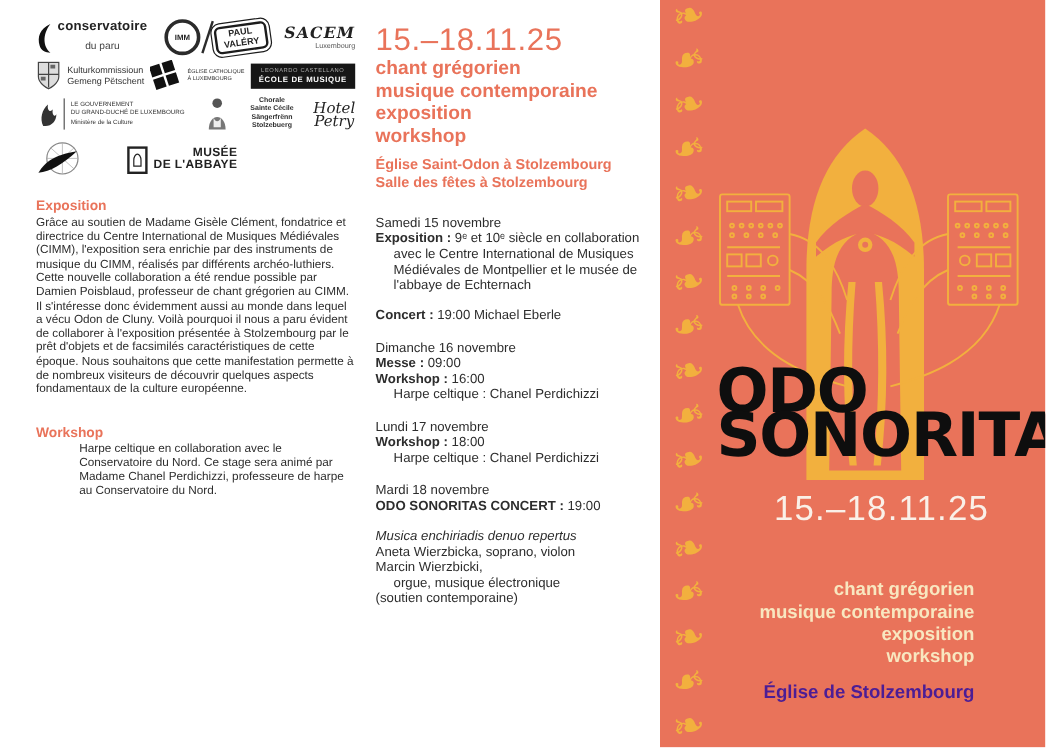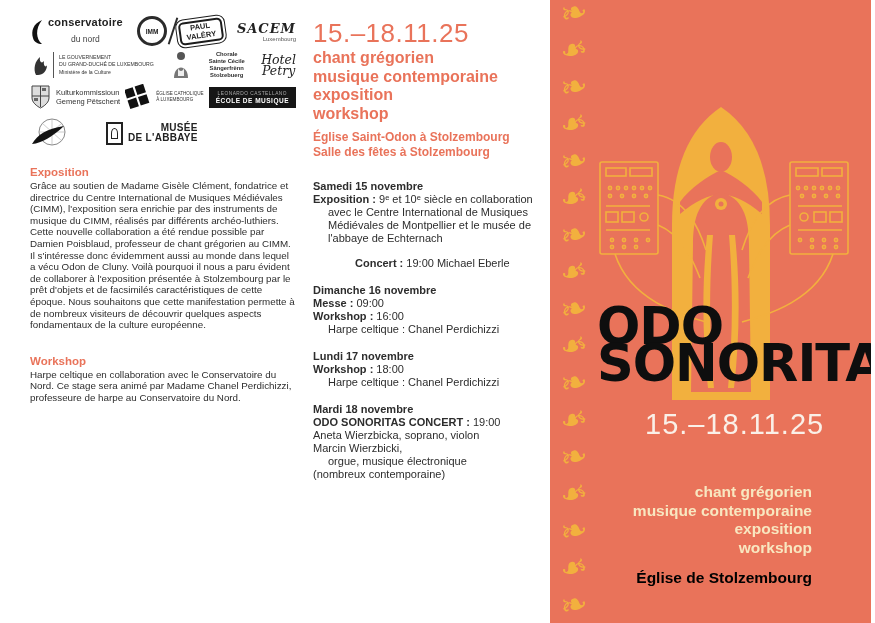--- a/index.html
+++ b/index.html
@@ -38,84 +38,118 @@
   .musee{margin-left:36px;}
   .frame{width:13px;height:19px;border:2px solid #222;display:flex;align-items:center;justify-content:center;}
   .frame i{display:block;width:5px;height:9px;border:1px solid #222;border-radius:50% 50% 0 0;}
   .musee-txt{font-size:10px;line-height:10px;font-weight:bold;letter-spacing:.3px;text-align:right;}
 
   .sec-expo{margin-top:14px;}
   .sec-h{color:#E9735A;font-weight:bold;font-size:11.5px;margin:0 0 2px;}
   .sec-sub{color:#E9735A;font-weight:bold;font-size:9.6px;line-height:11.5px;margin-bottom:10px;}
   .bodytxt p{margin:0;font-size:9.8px;line-height:11.6px;}
   .sec-work{margin-top:24px;}
-  .sec-work .bodytxt{font-size:9.8px;line-height:11.6px;}
+  .sec-work .bodytxt{font-size:9.8px;line-height:11.6px;margin-left:36px;}
 
   
   .col-mid{position:absolute;left:313px;top:18px;width:236px;}
   .m-date{color:#E9735A;font-size:26px;letter-spacing:.5px;}
   .m-title{color:#E9735A;font-size:26.5px;font-weight:900;letter-spacing:-.5px;
            margin:3px 0 4px;font-family:"DejaVu Sans",sans-serif;}
   .m-tag{color:#E9735A;font-weight:bold;font-size:16px;line-height:18.5px;}
   .m-venues{margin-top:7px;}
   .m-venue{color:#E9735A;font-weight:bold;font-size:12px;line-height:14.5px;}
   .m-adm{color:#1d1d1d;font-weight:bold;font-size:12px;margin-top:1px;}
   #program{margin-top:21px;font-size:11px;}
   .pblock{margin-bottom:14px;}
-  .pday{font-weight:bold;line-height:13px;}
+  .pday{font-weight:normal;line-height:13px;}
   .pline{line-height:13px;}
   .pline.ind{padding-left:15px;}
-  .pline.gap{margin-top:12px;margin-left:42px;}
+  .pline.gap{margin-top:12px;}
   .pline.ital{font-style:italic;}
 
   
   .panel{position:absolute;left:550px;top:0;width:321px;height:623px;background:#E9735A;overflow:hidden;}
   .orn{position:absolute;left:0;top:-6px;width:47px;display:flex;flex-direction:column;
        align-items:center;color:#F2B03E;}
   .orn span{font-size:33px;line-height:37px;display:inline-block;}
   .artwork{position:absolute;left:40px;top:100px;}
   .bt{position:absolute;left:47px;top:308px;color:#0e0e0e;font-weight:900;font-size:51px;
       line-height:37px;letter-spacing:-1px;font-family:"DejaVu Sans",sans-serif;}
   .p-date{position:absolute;left:95px;top:408px;color:#FAF0E8;font-size:29px;letter-spacing:1px;}
   .p-tags{position:absolute;right:59px;top:483px;text-align:right;color:#F8E7C0;
           font-weight:bold;font-size:15.5px;line-height:18.5px;}
-  .p-venue{position:absolute;right:59px;top:569px;text-align:right;color:#000000;
+  .p-venue{position:absolute;right:59px;top:569px;text-align:right;color:#4c1d95;
            font-weight:bold;font-size:15.5px;}
 </style>
 </head>
 <body>
 
 <div class="page">
 
   <aside class="col-left">
     <div class="logos">
 
       <div class="lrow">
         <div class="logo">
           <svg width="13" height="27">
               <path d="M12,2 C3,6 1,13 3,20 C4,24 8,26 12,26 C6,21 5,11 12,2 Z" fill="#111"></path>
             </svg>
           <span class="cons-txt">
             <span class="cons-t1" style="display:block">conservatoire</span>
-            <span class="cons-t2">du nord</span>
+            <span class="cons-t2">du paru</span>
           </span>
         </div>
         <div class="logo">
           <span class="cimm-c">IMM</span>
           <span class="slash"></span>
           <span class="stamp">
             <span style="display:block">PAUL</span>
             <span>VALÉRY</span>
           </span>
         </div>
         <div class="logo">
           <span>
             <span class="sacem-t1" style="display:block">SACEM</span>
             <span class="sacem-t2" style="display:block">Luxembourg</span>
           </span>
+        </div>
+      </div>
+
+      <div class="lrow">
+        <div class="logo">
+          <svg width="21" height="25">
+            <path d="M2,1 h17 v12 c0,6 -8.5,10 -8.5,10 c0,0 -8.5,-4 -8.5,-10 Z" fill="#ddd" stroke="#444"></path>
+            <line x1="10.5" y1="1" x2="10.5" y2="22" stroke="#444"></line>
+              <line x1="2" y1="11" x2="19" y2="11" stroke="#444"></line>
+            <path d="M12,3 h4 v3 h-4 Z" fill="#666"></path>
+              <path d="M4,13 h4 v3 h-4 Z" fill="#666"></path>
+          </svg>
+          <span class="kultur-txt">
+            <span style="display:block">Kulturkommissioun</span>
+            <span style="display:block">Gemeng Pëtschent</span>
+          </span>
+        </div>
+        <div class="logo">
+          <svg width="26" height="26">
+            <g transform="rotate(-18 13 13)" fill="#111">
+              <rect x="2" y="2" width="9" height="9"></rect>
+                <rect x="13" y="2" width="9" height="9"></rect>
+              <rect x="2" y="13" width="9" height="9"></rect>
+                <rect x="13" y="13" width="9" height="9"></rect>
+            </g>
+          </svg>
+          <span class="egl-txt">
+            <span style="display:block">ÉGLISE CATHOLIQUE</span>
+            <span style="display:block">À LUXEMBOURG</span>
+          </span>
+        </div>
+        <div class="ecole">
+          <span class="ecole-t1" style="display:block">LEONARDO CASTELLANO</span>
+          <span class="ecole-t2" style="display:block">ÉCOLE DE MUSIQUE</span>
         </div>
       </div>
 
       <div class="lrow">
         <div class="logo">
           <svg width="18" height="24">
               <path d="M6,22 C3,16 5,8 10,4 C9,9 12,11 14,8 C13,13 16,15 17,12 C17,18 13,22 8,22 Z" fill="#333"></path>
             </svg>
           <span class="gov-div"></span>
           <span class="gov-txt">
@@ -134,54 +168,20 @@
           <span style="display:block">Sainte Cécile</span>
           <span style="display:block">Sängerfrënn</span>
           <span style="display:block">Stolzebuerg</span>
         </span>
         <span class="petry">
           <span style="display:block">Hotel</span>
           <span style="display:block">Petry</span>
         </span>
       </div>
 
-      <div class="lrow">
-        <div class="logo">
-          <svg width="21" height="25">
-            <path d="M2,1 h17 v12 c0,6 -8.5,10 -8.5,10 c0,0 -8.5,-4 -8.5,-10 Z" fill="#ddd" stroke="#444"></path>
-            <line x1="10.5" y1="1" x2="10.5" y2="22" stroke="#444"></line>
-              <line x1="2" y1="11" x2="19" y2="11" stroke="#444"></line>
-            <path d="M12,3 h4 v3 h-4 Z" fill="#666"></path>
-              <path d="M4,13 h4 v3 h-4 Z" fill="#666"></path>
-          </svg>
-          <span class="kultur-txt">
-            <span style="display:block">Kulturkommissioun</span>
-            <span style="display:block">Gemeng Pëtschent</span>
-          </span>
-        </div>
-        <div class="logo">
-          <svg width="26" height="26">
-            <g transform="rotate(-18 13 13)" fill="#111">
-              <rect x="2" y="2" width="9" height="9"></rect>
-                <rect x="13" y="2" width="9" height="9"></rect>
-              <rect x="2" y="13" width="9" height="9"></rect>
-                <rect x="13" y="13" width="9" height="9"></rect>
-            </g>
-          </svg>
-          <span class="egl-txt">
-            <span style="display:block">ÉGLISE CATHOLIQUE</span>
-            <span style="display:block">À LUXEMBOURG</span>
-          </span>
-        </div>
-        <div class="ecole">
-          <span class="ecole-t1" style="display:block">LEONARDO CASTELLANO</span>
-          <span class="ecole-t2" style="display:block">ÉCOLE DE MUSIQUE</span>
-        </div>
-      </div>
-
       <div class="lrow row4">
         <svg width="40" height="38">
           <circle cx="22" cy="18" r="13" fill="none" stroke="#888"></circle>
           <path d="M9,18 h26 M22,5 v26 M12,9 l20,18 M32,9 l-20,18" stroke="#aaa" stroke-width="0.6"></path>
           <path d="M2,30 C8,20 16,15 34,12 C22,23 12,29 2,30 Z" fill="#111"></path>
         </svg>
         <div class="logo musee">
           <span class="frame">
               <i></i>
             </span>
@@ -235,24 +235,25 @@
           <div class="pline ind">Harpe celtique : Chanel Perdichizzi</div>
         </div>
         <div class="pblock">
           <div class="pday">Lundi 17 novembre</div>
           <div class="pline"><b>Workshop :</b> 18:00</div>
           <div class="pline ind">Harpe celtique : Chanel Perdichizzi</div>
         </div>
         <div class="pblock">
           <div class="pday">Mardi 18 novembre</div>
           <div class="pline"><b>ODO SONORITAS CONCERT :</b> 19:00</div>
+          <div class="pline gap ital">Musica enchiriadis denuo repertus</div>
           <div class="pline">Aneta Wierzbicka, soprano, violon</div>
           <div class="pline">Marcin Wierzbicki,</div>
           <div class="pline ind">orgue, musique électronique</div>
-          <div class="pline">(nombreux contemporaine)</div>
+          <div class="pline">(soutien contemporaine)</div>
         </div>
       </div>
 
   </main>
 
   <aside class="panel">
     <div class="orn" id="ornament">
         <span style="transform: rotate(-12deg);">❧</span>
         <span style="transform: scaleX(-1) rotate(14deg);">❧</span>
         <span style="transform: rotate(-12deg);">❧</span>

